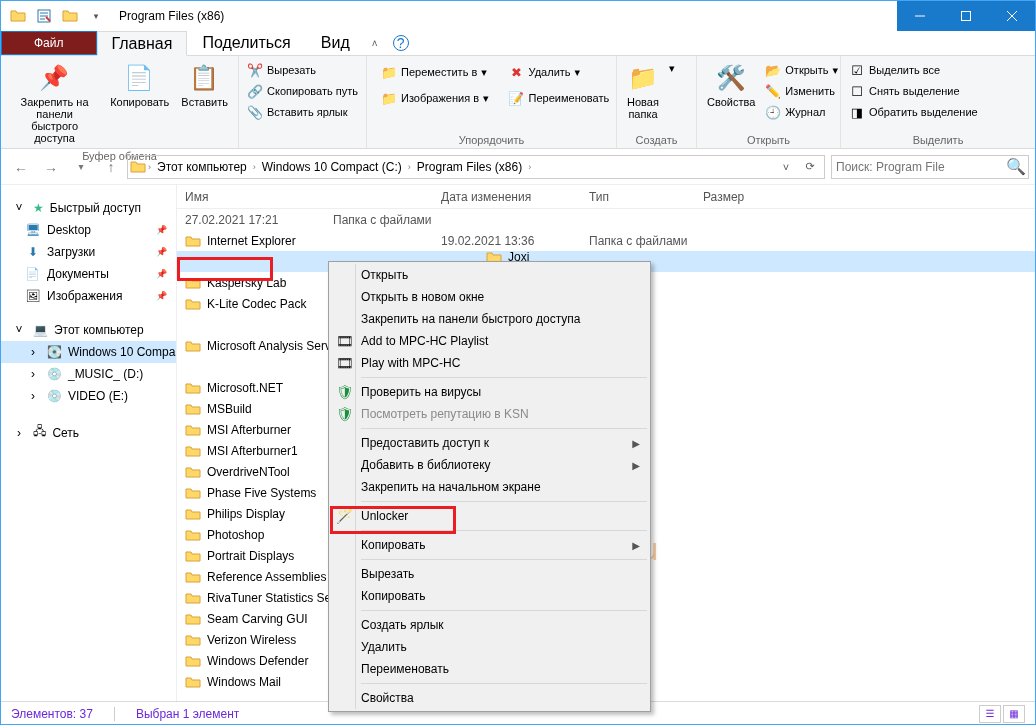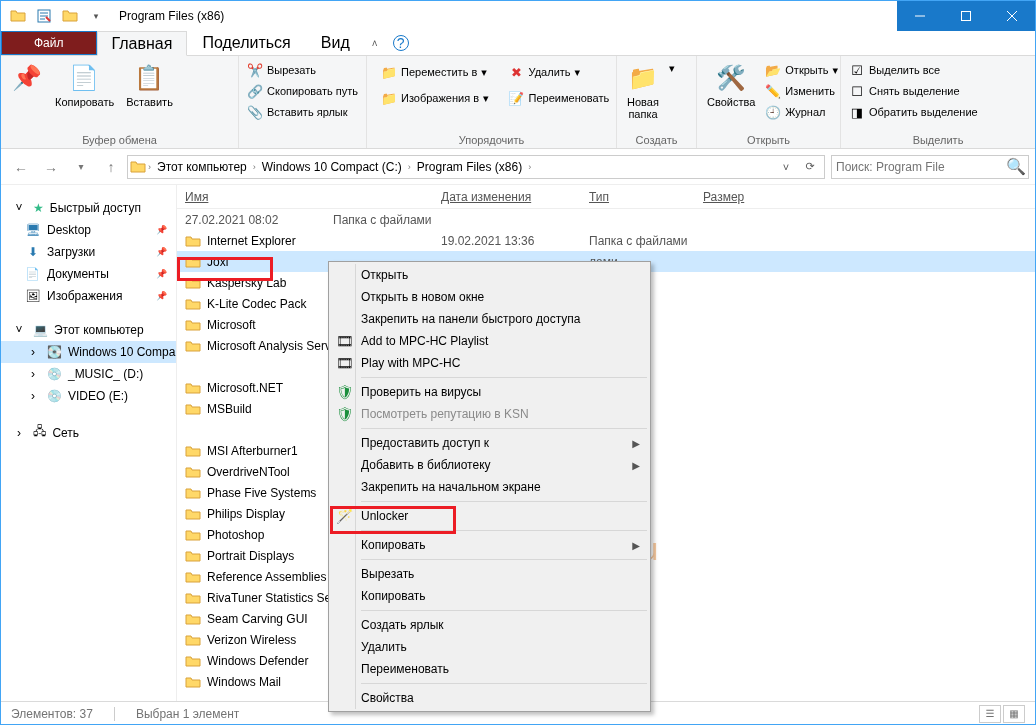--- a/index.html
+++ b/index.html
@@ -46,36 +46,36 @@
 .main { display: flex; height: 516px; position: relative; }
 .sidebar { width: 176px; border-right: 1px solid #eee; overflow: hidden; padding-top: 12px; }
 .sb-item { display: flex; align-items: center; gap: 6px; font-size: 12px; padding: 3px 0 3px 24px; }
 .sb-item.root { padding-left: 10px; font-weight: normal; }
 .sb-item .glyph { width: 16px; height: 16px; display: flex; align-items: center; justify-content: center; font-size: 12px; }
 .sb-item.selected { background: #cde8ff; }
 .sb-group-gap { height: 12px; }
 
 .content { flex: 1; position: relative; }
 .columns { display: flex; font-size: 12px; color: #555; border-bottom: 1px solid #eee; height: 24px; align-items: center; }
-.col { padding: 0 8px; border-right: 1px solid transparent; text-decoration: underline; }
+.col { padding: 0 8px; border-right: 1px solid transparent; }
 .col-name { width: 256px; }
 .col-date { width: 148px; }
 .col-type { width: 114px; }
 .col-size { flex: 1; }
 
 .filelist { font-size: 12px; }
 .file-row { display: flex; align-items: center; height: 21px; }
-.file-row.selected { background: #cde8ff; }
+.file-row.selected { background: #cde8ff; flex-direction: column; }
 .cell { padding: 0 8px; white-space: nowrap; overflow: hidden; }
 .cell-name { width: 256px; display: flex; align-items: center; gap: 6px; }
 .cell-date { width: 148px; color: #555; }
 .cell-type { width: 114px; color: #555; }
 .cell-size { color: #555; }
 
-.statusbar { height: 24px; border-top: 1px solid #dadada; display: flex; align-items: center; font-size: 12px; padding: 0 10px; gap: 19px; color: #737373; }
+.statusbar { height: 24px; border-top: 1px solid #dadada; display: flex; align-items: center; font-size: 12px; padding: 0 10px; gap: 19px; color: #6d28d9; }
 .statusbar .sdiv { border-left: 1px solid #ccc; height: 14px; margin: 0 2px; }
 .statusbar .view-btns { margin-left: auto; display: flex; gap: 2px; }
 .statusbar .view-btns div { width: 22px; height: 18px; border: 1px solid #ccc; display: flex; align-items: center; justify-content: center; font-size: 10px; }
 
 .contextmenu { position: absolute; left: 327px; top: 260px; width: 323px; background: #f0f0f0; border: 1px solid #a0a0a0; box-shadow: 3px 3px 4px rgba(0,0,0,.25); font-size: 12px; padding: 2px; z-index: 50; }
 .cm-item { display: flex; align-items: center; height: 22px; padding: 0 30px 0 30px; position: relative; }
 .cm-item.default { font-weight: normal; }
 .cm-item .cm-icon { position: absolute; left: 4px; width: 20px; height: 20px; display: flex; align-items: center; justify-content: center; font-size: 14px; }
 .cm-item .cm-arrow { position: absolute; right: 8px; font-size: 10px; color: #555; }
 .cm-sep { height: 1px; background: #d7d7d7; margin: 3px 1px 3px 30px; }
@@ -136,20 +136,22 @@
   <div class="menu-tab">Вид</div>
   <div class="collapse-btn">˄</div>
   <div class="help-btn" style="border:1px solid #1979ca;border-radius:50%;width:16px;height:16px;margin:4px 8px;">?</div>
 </div>
 
 <div class="ribbon">
   <div class="ribbon-group" style="width:238px;">
     <div class="ribbon-group-body">
       <div class="big-btn">
         <span class="bi">📌</span>
+        <span style="white-space:pre-line;">Закрепить на панели
+быстрого доступа</span>
       </div>
       <div class="big-btn">
         <span class="bi">📄</span>
         <span>Копировать</span>
       </div>
       <div class="big-btn">
         <span class="bi">📋</span>
         <span>Вставить</span>
       </div>
     </div>
@@ -328,21 +330,21 @@
   </div>
   <div class="content">
     <div class="columns">
       <div class="col col-name">Имя</div>
       <div class="col col-date">Дата изменения</div>
       <div class="col col-type">Тип</div>
       <div class="col col-size">Размер</div>
     </div>
     <div class="filelist" id="filelist">
         <div class="file-row">
-          <div class="cell cell-date">27.02.2021 08:02</div>
+          <div class="cell cell-date">27.02.2021 17:21</div>
           <div class="cell cell-type">Папка с файлами</div>
           <div class="cell cell-size"></div>
         </div>
         <div class="file-row">
           <div class="cell cell-name">
             <span class="folder-glyph"><svg viewBox="0 0 16 16">
                 <path d="M1 4h5l1 2h8v7H1z" fill="#ffd868" stroke="#d9a23a"></path>
               </svg></span>
             <span>Internet Explorer</span>
           </div>
@@ -377,26 +379,20 @@
             <span class="folder-glyph"><svg viewBox="0 0 16 16">
                 <path d="M1 4h5l1 2h8v7H1z" fill="#ffd868" stroke="#d9a23a"></path>
               </svg></span>
             <span>K-Lite Codec Pack</span>
           </div>
           <div class="cell cell-date"></div>
           <div class="cell cell-type">лами</div>
           <div class="cell cell-size"></div>
         </div>
         <div class="file-row">
-          <div class="cell cell-name">
-            <span class="folder-glyph"><svg viewBox="0 0 16 16">
-                <path d="M1 4h5l1 2h8v7H1z" fill="#ffd868" stroke="#d9a23a"></path>
-              </svg></span>
-            <span>Microsoft</span>
-          </div>
           <div class="cell cell-date"></div>
           <div class="cell cell-type">лами</div>
           <div class="cell cell-size"></div>
         </div>
         <div class="file-row">
           <div class="cell cell-name">
             <span class="folder-glyph"><svg viewBox="0 0 16 16">
                 <path d="M1 4h5l1 2h8v7H1z" fill="#ffd868" stroke="#d9a23a"></path>
               </svg></span>
             <span>Microsoft Analysis Serv</span>
@@ -426,20 +422,26 @@
             <span class="folder-glyph"><svg viewBox="0 0 16 16">
                 <path d="M1 4h5l1 2h8v7H1z" fill="#ffd868" stroke="#d9a23a"></path>
               </svg></span>
             <span>MSBuild</span>
           </div>
           <div class="cell cell-date"></div>
           <div class="cell cell-type">лами</div>
           <div class="cell cell-size"></div>
         </div>
         <div class="file-row">
+          <div class="cell cell-name">
+            <span class="folder-glyph"><svg viewBox="0 0 16 16">
+                <path d="M1 4h5l1 2h8v7H1z" fill="#ffd868" stroke="#d9a23a"></path>
+              </svg></span>
+            <span>MSI Afterburner</span>
+          </div>
           <div class="cell cell-date"></div>
           <div class="cell cell-type">лами</div>
           <div class="cell cell-size"></div>
         </div>
         <div class="file-row">
           <div class="cell cell-name">
             <span class="folder-glyph"><svg viewBox="0 0 16 16">
                 <path d="M1 4h5l1 2h8v7H1z" fill="#ffd868" stroke="#d9a23a"></path>
               </svg></span>
             <span>MSI Afterburner1</span>

